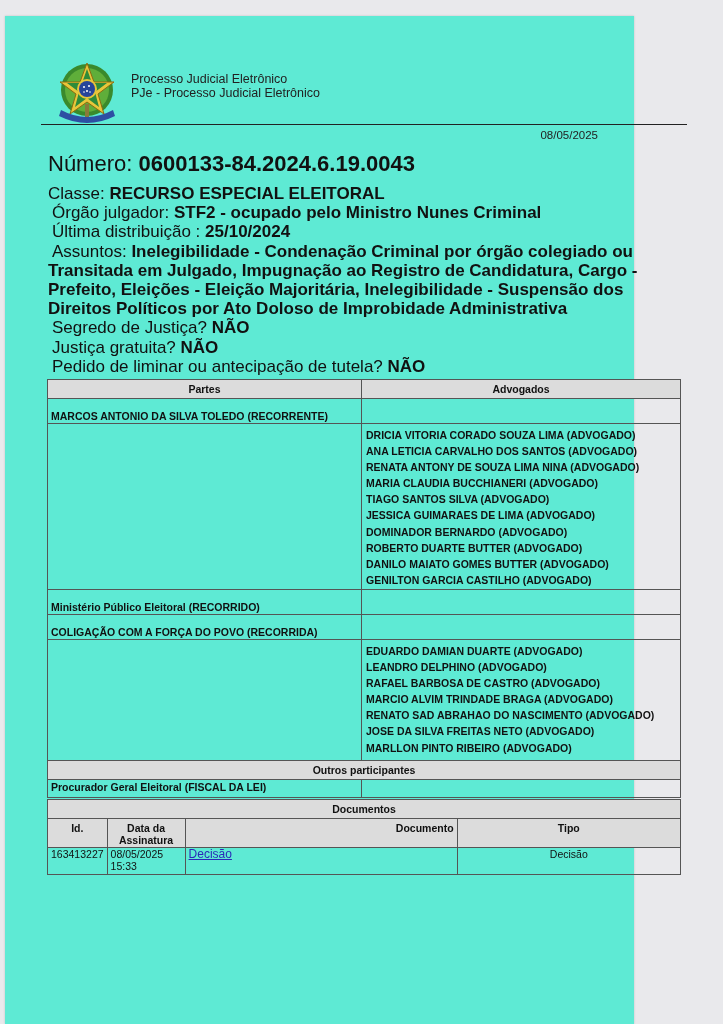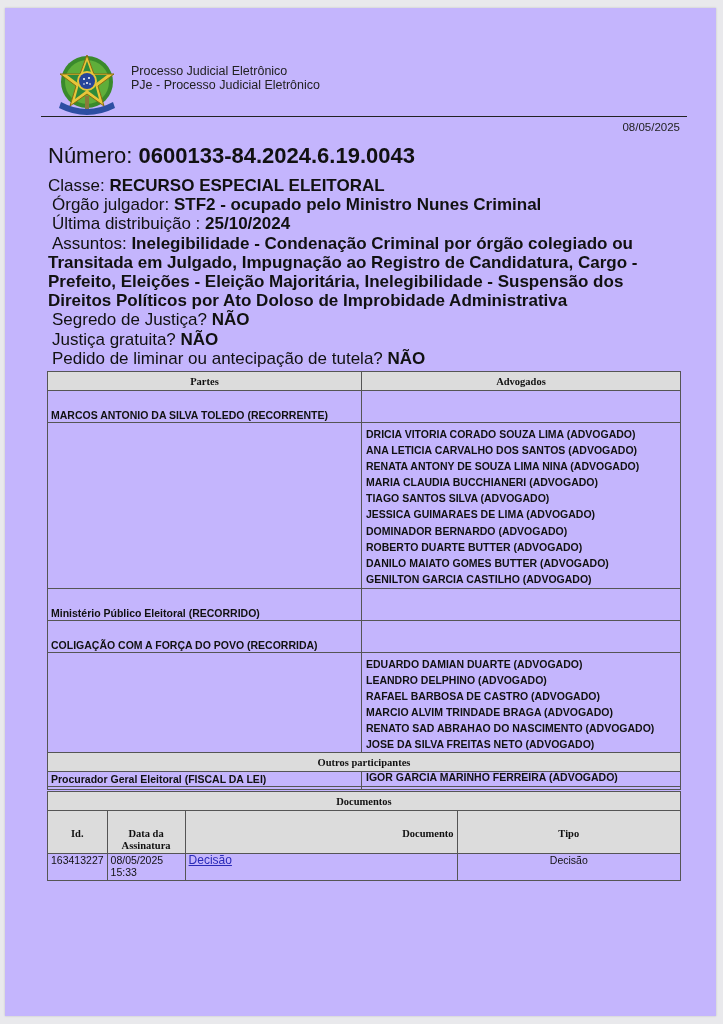--- a/index.html
+++ b/index.html
@@ -6,23 +6,23 @@
     body {
       width: 723px; height: 1024px;
       background: #e9e9ec;
       font-family: "Liberation Sans", sans-serif;
       color: #111;
       position: relative;
       overflow: hidden;
     }
     .page {
       position: absolute;
-      left: 5px; top: 8px;
-      width: 711px; height: 1008px;
-      background: #c4b5fd;
+      left: 5px; top: 16px;
+      width: 629px; height: 1008px;
+      background: #5eead4;
       box-shadow: 0 0 2px rgba(0,0,0,0.18);
     }
     .header {
       position: absolute;
       left: 50px; top: 44px;
       width: 630px; height: 70px;
     }
     .crest {
       position: absolute;
       left: 0; top: 0;
@@ -76,30 +76,29 @@
       border: 1px solid #555;
       padding: 1px 3px;
       vertical-align: top;
     }
     table.t th {
       background: #dcdcdc;
       font-weight: bold;
       text-align: center;
       height: 16px;
       vertical-align: middle;
-      font-family: Liberation Serif, serif;
     }
     .partes { top: 363px; }
-    .partes td.party { font-weight: bold; height: 15px; vertical-align: bottom; padding-top: 15px; }
+    .partes td.party { font-weight: bold; height: 15px; vertical-align: bottom; padding-top: 8px; }
     .partes td.adv { font-weight: bold; padding: 3px 4px 1px 4px; }
     .adv-line { line-height: 16.1px; white-space: nowrap; }
     .outros { top: 744px; }
     .outros td { font-weight: bold; height: 15px; vertical-align: bottom; }
     .docs { top: 783px; }
-    .docs th.sub { vertical-align: top; line-height: 12px; padding-top: 17px; }
+    .docs th.sub { vertical-align: top; line-height: 12px; padding-top: 3px; }
     .docs td { font-size: 10.5px; line-height: 11.5px; height: 24px; margin-left: 36px; }
     .docs a { color: #2a2ab8; text-decoration: underline; font-size: 12px; }
     .col-id { width: 56px; }
     .col-date { width: 78px; }
     .col-doc { width: 272px; }
   </style>
 </head>
 <body>
 
 <div class="page">

